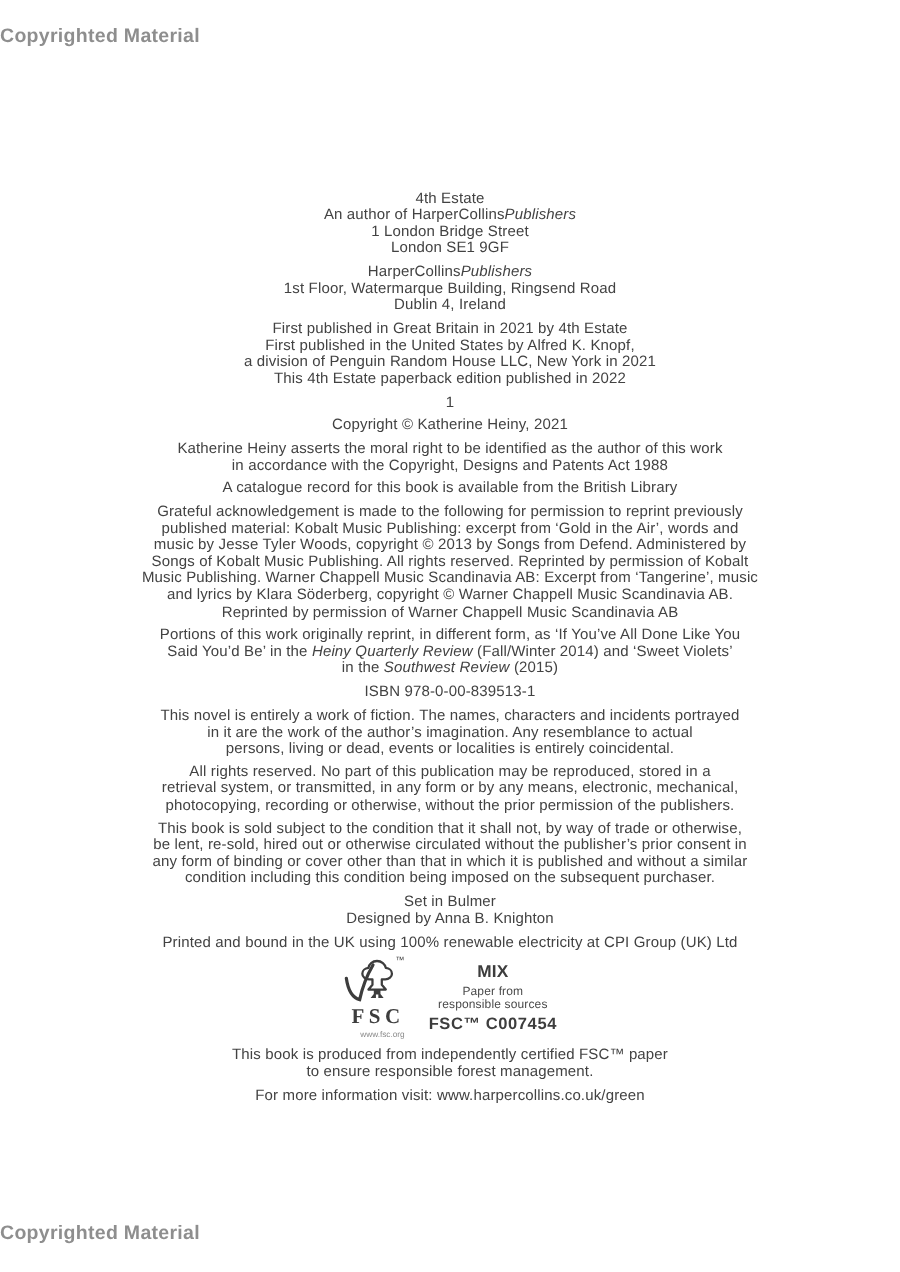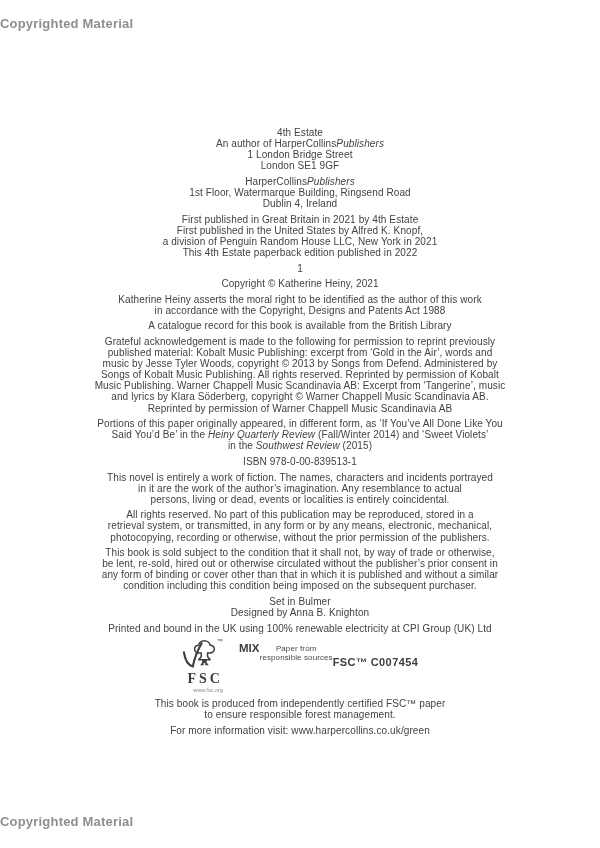--- a/index.html
+++ b/index.html
@@ -74,42 +74,42 @@
     color: #3d3d3d;
     margin-top: 1px;
   }
   .fsc-url {
     font-size: 5.5px;
     color: #8a8a8a;
     letter-spacing: 0;
   }
   .fsc-right {
     display: flex;
-    flex-direction: row;
-    align-items: flex-start;
+    flex-direction: column;
+    align-items: center;
     padding-top: 4px;
     line-height: normal;
   }
   .fsc-mix {
     font-size: 11.5px;
     font-weight: bold;
     color: #3d3d3d;
   }
   .fsc-source {
     font-size: 8px;
     line-height: 9px;
     color: #4a4a4a;
     white-space: pre-line;
     margin-top: 2px;
   }
   .fsc-cert {
     font-size: 11px;
     font-weight: bold;
     color: #3d3d3d;
-    margin-top: 14px;
+    margin-top: 3px;
     letter-spacing: 0.4px;
   }
 </style>
 </head>
 <body>
 
 <div class="banner top">Copyrighted Material</div>
 
 <div class="content">
 
@@ -138,21 +138,21 @@
   <p>A catalogue record for this book is available from the British Library</p>
 
   <p>Grateful acknowledgement is made to the following for permission to reprint previously
 published material: Kobalt Music Publishing: excerpt from ‘Gold in the Air’, words and
 music by Jesse Tyler Woods, copyright © 2013 by Songs from Defend. Administered by
 Songs of Kobalt Music Publishing. All rights reserved. Reprinted by permission of Kobalt
 Music Publishing. Warner Chappell Music Scandinavia AB: Excerpt from ‘Tangerine’, music
 and lyrics by Klara Söderberg, copyright © Warner Chappell Music Scandinavia AB.
 Reprinted by permission of Warner Chappell Music Scandinavia AB</p>
 
-  <p><span>Portions of this paper originally appeared, in different form, as ‘If You’ve All Done Like You
+  <p><span>Portions of this work originally reprint, in different form, as ‘If You’ve All Done Like You
 Said You’d Be’ in the </span><span class="italic">Heiny Quarterly Review</span><span> (Fall/Winter 2014) and ‘Sweet Violets’
 in the </span><span class="italic">Southwest Review</span><span> (2015)</span></p>
 
   <p>ISBN 978-0-00-839513-1</p>
 
   <p>This novel is entirely a work of fiction. The names, characters and incidents portrayed
 in it are the work of the author’s imagination. Any resemblance to actual
 persons, living or dead, events or localities is entirely coincidental.</p>
 
   <p>All rights reserved. No part of this publication may be reproduced, stored in a

